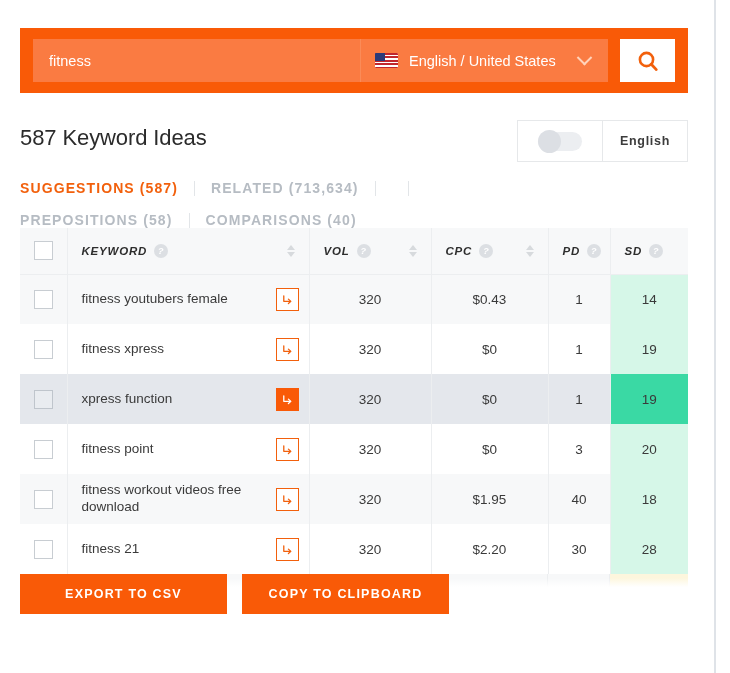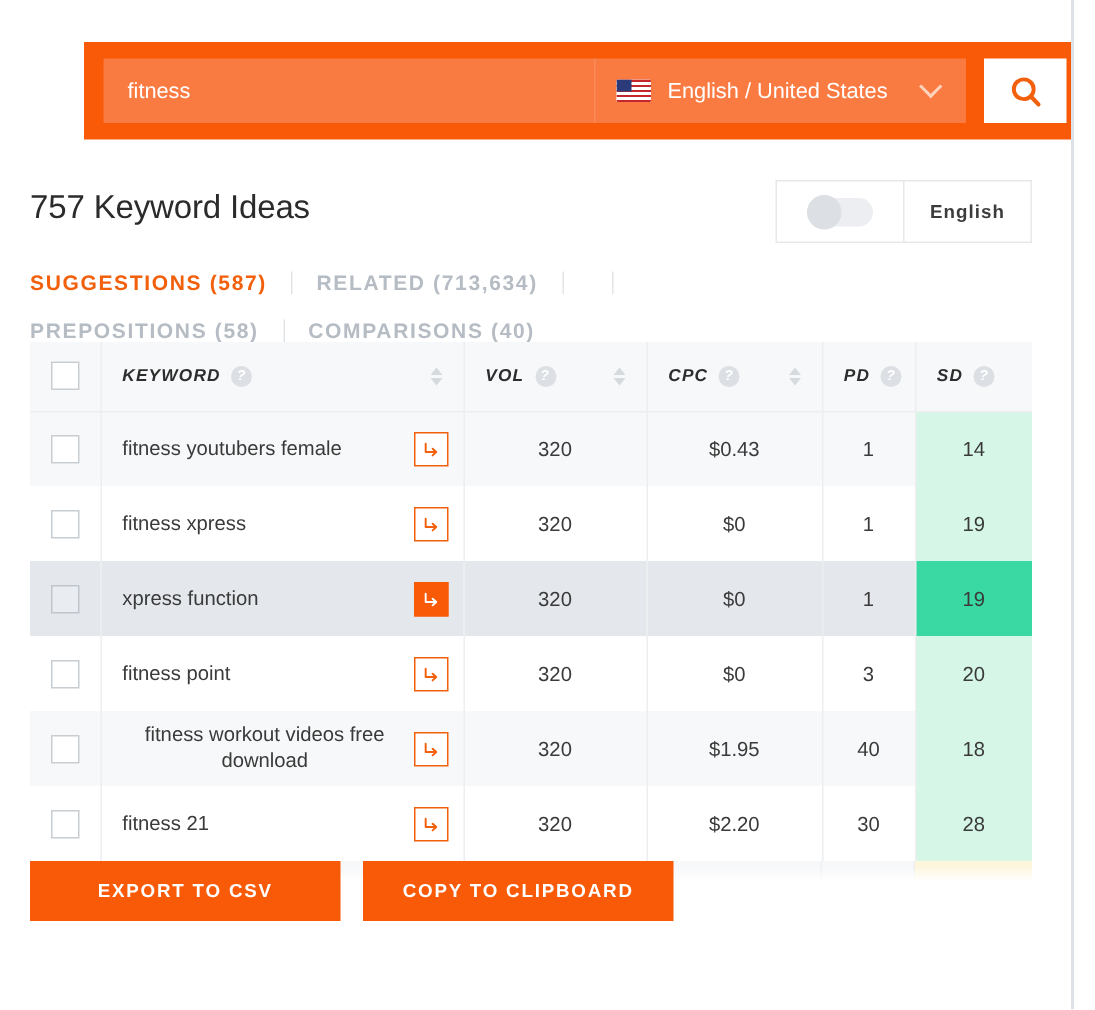--- a/index.html
+++ b/index.html
@@ -41,21 +41,20 @@
   .searchbar {
     position: absolute;
     left: 20px;
     top: 28px;
     width: 668px;
     height: 65px;
     background: #f95a07;
     display: flex;
     align-items: center;
     padding: 0 13px;
-    margin-left: 36px;
   }
 
   .search-input-wrap {
     flex: 1 1 auto;
     height: 43px;
     background: #fa7b42;
     display: flex;
     align-items: center;
     padding: 0 16px;
   }
@@ -321,21 +320,20 @@
   }
   tr.hover .chk { background: #e9ecf0; border-color: #bfc5cc; }
   th .chk { border-color: #c8cdd2; }
 
   .kw-cell {
     display: flex;
     align-items: center;
     justify-content: space-between;
     gap: 4px;
     width: 100%;
-    text-align: center;
   }
   .kw-text {
     font-size: 13.5px;
     color: #3a3a3a;
     line-height: 1.25;
   }
   .goto {
     width: 23px; height: 23px;
     border: 1px solid #f2600c;
     display: flex;
@@ -423,21 +421,21 @@
     </div>
 
     <button class="search-btn">
       <svg width="24" height="24" viewBox="0 0 24 24">
         <circle cx="10.5" cy="10.5" r="6.6" fill="none" stroke="#f2600c" stroke-width="2.6"></circle>
         <line x1="15.3" y1="15.3" x2="20.3" y2="20.6" stroke="#f2600c" stroke-width="2.8" stroke-linecap="round"></line>
       </svg>
     </button>
   </div>
 
-  <div class="page-title">757 Keyword Ideas</div>
+  <div class="page-title">587 Keyword Ideas</div>
 
   <div class="filters-box">
     <div class="toggle-cell">
       <span class="toggle">
         <span class="knob"></span>
       </span>
     </div>
     <div class="filters-label">English</div>
   </div>
 

